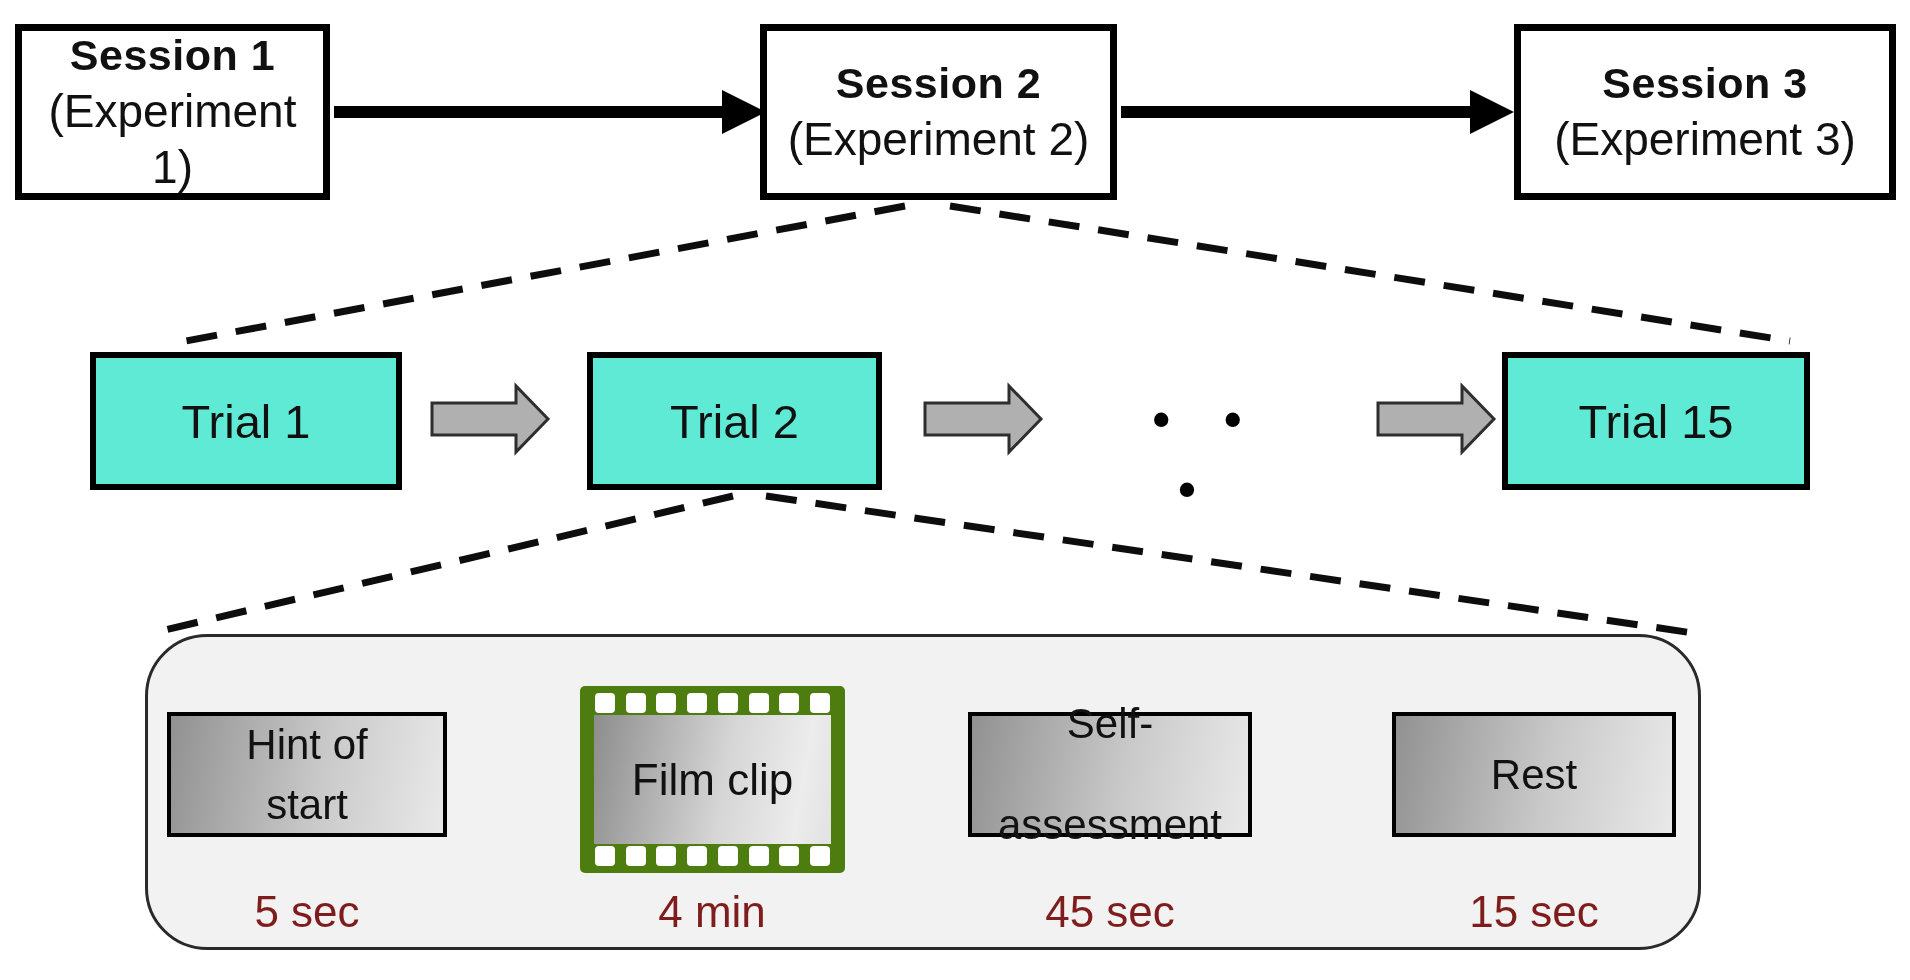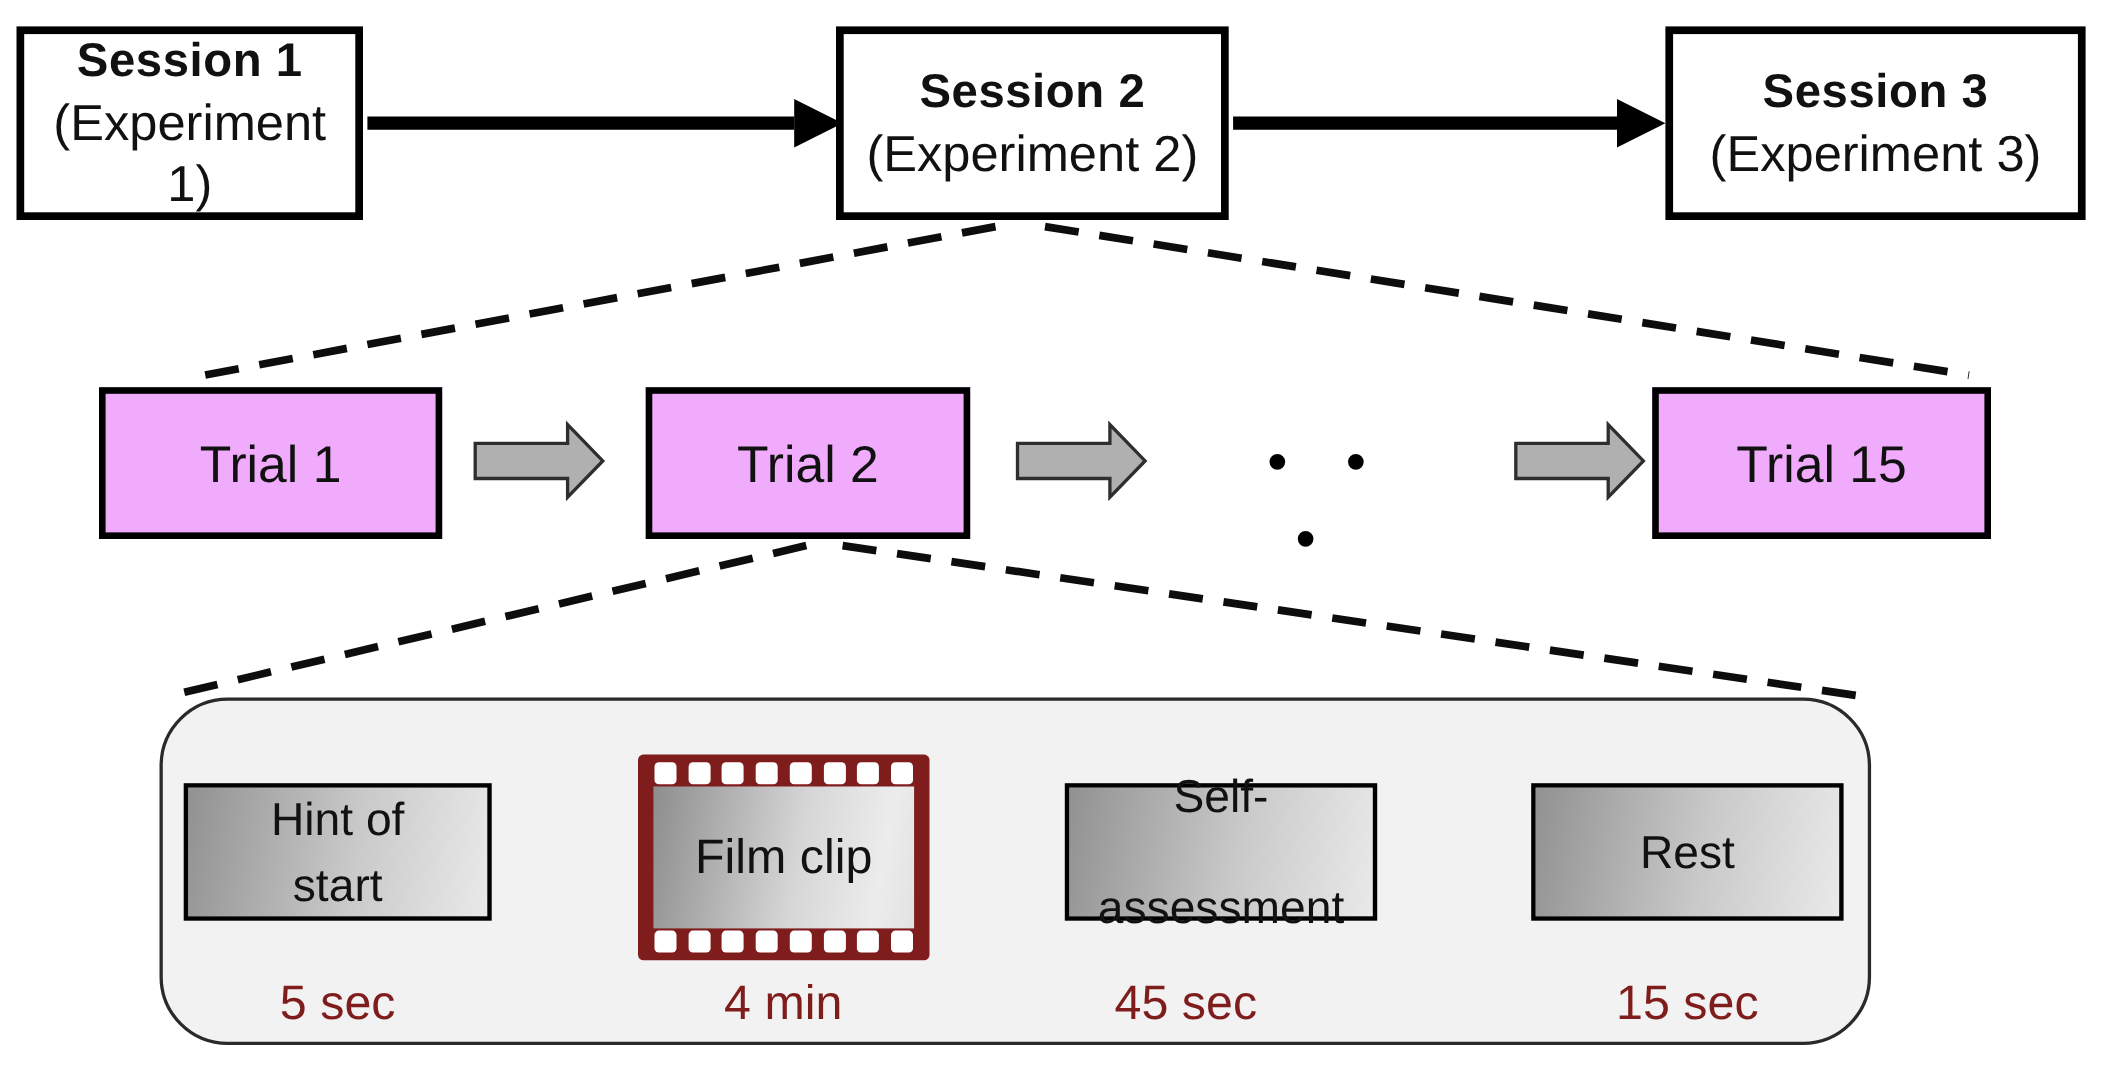--- a/index.html
+++ b/index.html
@@ -11,42 +11,42 @@
   
   .session-box{
     position:absolute;box-sizing:border-box;background:#ffffff;border:7px solid #000;
     display:flex;flex-direction:column;align-items:center;justify-content:center;
     text-align:center;line-height:1.22;
   }
   .session-title{font-size:43px;font-weight:bold;letter-spacing:0.5px;}
   .session-sub{font-size:46px;font-weight:400;margin-top:2px;}
   
   .trial-box{
-    position:absolute;box-sizing:border-box;background:#f0abfc;border:6px solid #000;
+    position:absolute;box-sizing:border-box;background:#5eead4;border:6px solid #000;
     display:flex;align-items:center;justify-content:center;font-size:47px;
   }
   .ellipsis{
     position:absolute;left:1097px;top:384px;width:200px;height:70px;line-height:70px;
     text-align:center;font-size:50px;font-weight:bold;letter-spacing:20px;color:#000;
     text-indent:20px;
   }
   
   .panel{
     position:absolute;left:145px;top:634px;width:1556px;height:316px;box-sizing:border-box;
     background:#f2f2f2;border:3px solid #2a2a2a;border-radius:62px;
   }
   .step-box{
     position:absolute;box-sizing:border-box;border:4px solid #000;
     background:linear-gradient(100deg,#919191 0%,#c9c9c9 55%,#e9e9e9 100%);
     display:flex;flex-direction:column;align-items:center;justify-content:center;
     text-align:center;font-size:42px;line-height:60px;top:712px;height:125px;
   }
   .film{
     position:absolute;left:580px;top:686px;width:265px;height:187px;box-sizing:border-box;
-    background:#7f1d1d;border-radius:5px;display:flex;flex-direction:column;
+    background:#4d7c0f;border-radius:5px;display:flex;flex-direction:column;
     justify-content:space-between;padding:5px 13px;
   }
   .sprocket-row{display:flex;justify-content:space-between;align-items:center;height:21px;margin:2px 2px;}
   .hole{width:20px;height:20px;background:#ffffff;border-radius:4px;}
   .film-inner{
     box-sizing:border-box;height:133px;margin:0 1px;
     background:linear-gradient(100deg,#8d8d8d 0%,#d6d6d6 55%,#ececec 85%,#e2e2e2 100%);
     display:flex;align-items:center;justify-content:center;font-size:44px;
   }
   .duration{
@@ -159,16 +159,16 @@
     <span>Self-</span>
     <span>assessment</span>
   </div>
 
   <div class="step-box" style="left:1392px;width:284px;">
     <span>Rest</span>
   </div>
 
   <div class="duration" style="left:177px;">5 sec</div>
   <div class="duration" style="left:582px;">4 min</div>
-  <div class="duration" style="left:948px;">45 sec</div>
+  <div class="duration" style="left:980px;">45 sec</div>
   <div class="duration" style="left:1404px;">15 sec</div>
 
 </div>
 
 </body></html>

